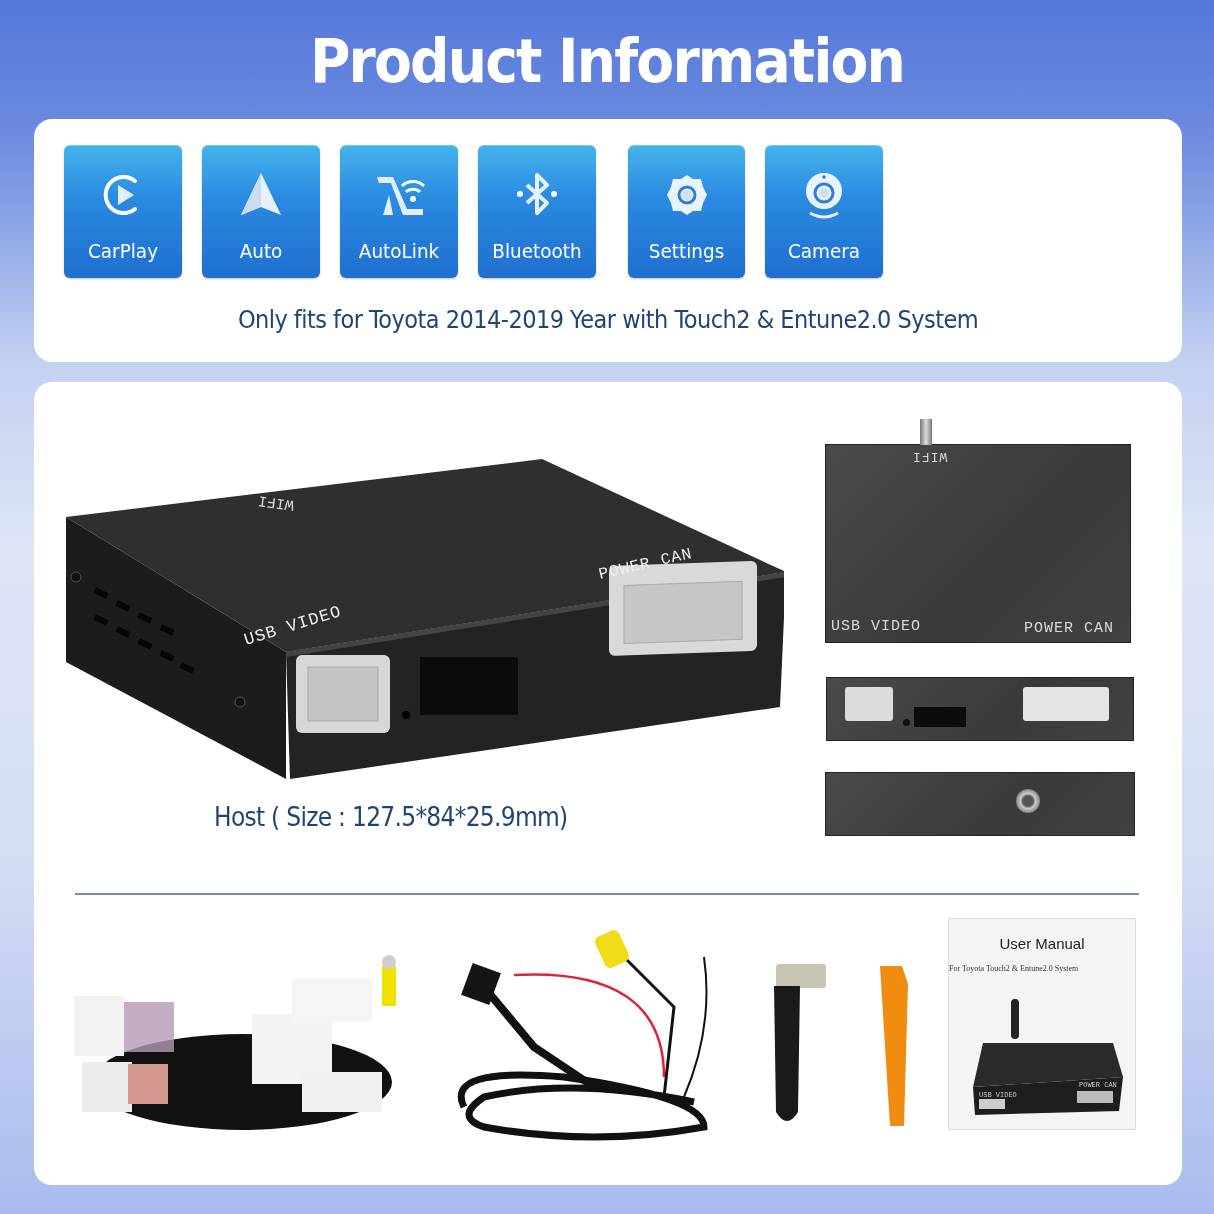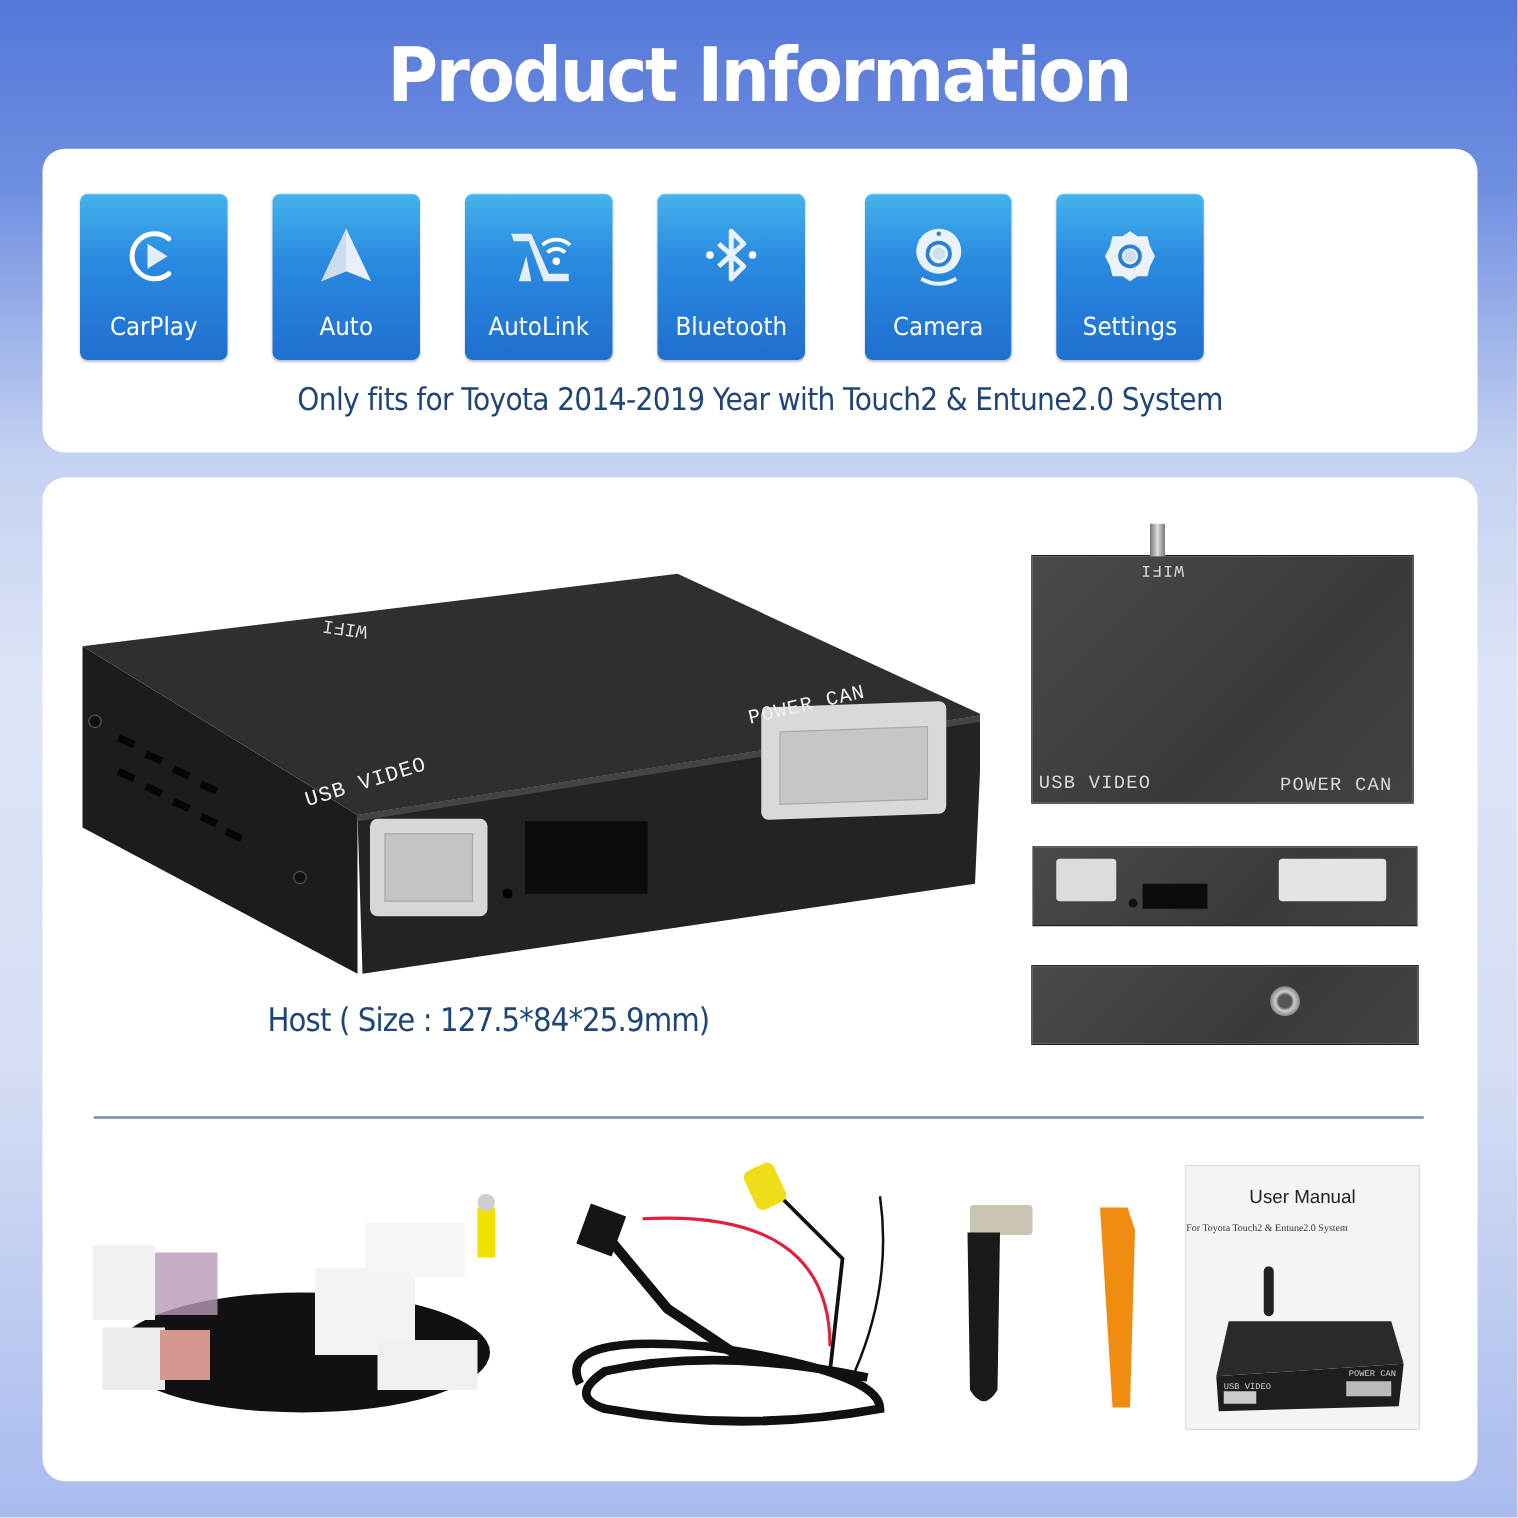--- a/index.html
+++ b/index.html
@@ -15,21 +15,21 @@
     font-family: "DejaVu Sans", sans-serif;
     font-size: 60px; font-weight: bold; letter-spacing: -2px;
     transform: scaleX(0.92);
   }
   .card {
     position: absolute; background: #ffffff; border-radius: 18px;
   }
   #card-features { left: 34px; top: 119px; width: 1148px; height: 243px; }
   #card-product { left: 34px; top: 382px; width: 1148px; height: 803px; }
 
-  .tiles { position: absolute; left: 30px; top: 36px; display: flex; gap: 36px; align-items: flex-end; }
+  .tiles { position: absolute; left: 30px; top: 26px; display: flex; gap: 20px; align-items: flex-end; }
   .tile {
     width: 118px; height: 133px; border-radius: 6px;
     background: linear-gradient(180deg, #44b3ec 0%, #2a8ae0 40%, #1f6fcf 100%);
     box-shadow: 0 1px 2px rgba(0,0,0,0.25), inset 0 1px 0 rgba(255,255,255,0.25);
     position: relative; cursor: pointer;
   }
   .tile:nth-child(5) { width: 117px; margin-left: 12px; }
   .tile .ic { position: absolute; left: 0; top: 24px; width: 100%; height: 52px; display:flex; justify-content:center; align-items:center; }
   .tile .lbl {
     position: absolute; left: 0; top: 94px; width: 100%; text-align: center;
@@ -51,21 +51,21 @@
   }
   .view { position: absolute; background: linear-gradient(135deg, #4a4a4c, #3a3a3c 60%, #424244); }
   #view-top { left: 791px; top: 62px; width: 306px; height: 199px; border: 1px solid #222; }
   #view-front { left: 792px; top: 295px; width: 308px; height: 64px; border: 1px solid #222; }
   #view-back { left: 791px; top: 390px; width: 310px; height: 64px; border: 1px solid #222; }
   .vtext { position: absolute; color: #d9d9d9; font-family: "Liberation Mono", monospace; font-size: 15px; letter-spacing: 1px; }
   .divider { position: absolute; left: 41px; top: 511px; width: 1064px; height: 2px; background: #7a8ea6; }
 
   .acc { position: absolute; }
   .manual {
-    position: absolute; left: 914px; top: 550px; width: 188px; height: 212px;
+    position: absolute; left: 914px; top: 536px; width: 188px; height: 212px;
     background: #f4f4f4; border: 1px solid #ddd;
   }
   .manual .mt { position:absolute; top: 16px; width:100%; text-align:center; font-size: 15px; color:#222; font-family:"Liberation Sans", sans-serif; }
   .manual .ms { position:absolute; top: 45px; width:100%; text-align:left; font-size: 8px; color:#333; font-family:Liberation Serif, serif; }
 </style>
 </head>
 <body>
 
 <div class="title">Product Information</div>
 
@@ -107,38 +107,38 @@
             <path d="M16 16 L36 34 L26 44 L26 6 L36 16 L16 34" fill="none" stroke="#e8f0fa" stroke-width="4" stroke-linejoin="round"></path>
             <circle cx="9" cy="25" r="3" fill="#fff"></circle>
             <circle cx="43" cy="25" r="3" fill="#fff"></circle>
           </svg>
       </div>
       <div class="lbl">Bluetooth</div>
     </div>
     <div class="tile">
       <div class="ic">
         <svg width="52" height="52" viewBox="0 0 52 52">
+            <path d="M26 6 L32 10 L40 10 L42 18 L46 26 L42 34 L40 42 L32 42 L26 46 L20 42 L12 42 L10 34 L6 26 L10 18 L12 10 L20 10 Z" fill="#eaf2fb"></path>
+            <circle cx="26" cy="26" r="8" fill="none" stroke="#2a7fd6" stroke-width="3"></circle>
+            <circle cx="26" cy="26" r="5" fill="#cfdff2"></circle>
+          </svg>
+      </div>
+      <div class="lbl">Settings</div>
+    </div>
+    <div class="tile">
+      <div class="ic">
+        <svg width="52" height="52" viewBox="0 0 52 52">
             <circle cx="26" cy="22" r="18" fill="#eaf2fb"></circle>
             <circle cx="26" cy="24" r="9" fill="none" stroke="#2a7fd6" stroke-width="3"></circle>
             <circle cx="26" cy="24" r="5" fill="#cfdff2"></circle>
             <circle cx="26" cy="8" r="1.8" fill="#2a7fd6"></circle>
             <path d="M12 44 Q26 52 40 44" fill="none" stroke="#eaf2fb" stroke-width="3"></path>
           </svg>
       </div>
       <div class="lbl">Camera</div>
-    </div>
-    <div class="tile">
-      <div class="ic">
-        <svg width="52" height="52" viewBox="0 0 52 52">
-            <path d="M26 6 L32 10 L40 10 L42 18 L46 26 L42 34 L40 42 L32 42 L26 46 L20 42 L12 42 L10 34 L6 26 L10 18 L12 10 L20 10 Z" fill="#eaf2fb"></path>
-            <circle cx="26" cy="26" r="8" fill="none" stroke="#2a7fd6" stroke-width="3"></circle>
-            <circle cx="26" cy="26" r="5" fill="#cfdff2"></circle>
-          </svg>
-      </div>
-      <div class="lbl">Settings</div>
     </div>
   </div>
   <div class="fits">Only fits for Toyota 2014-2019 Year with Touch2 &amp; Entune2.0 System</div>
 </div>
 
 <div class="card" id="card-product">
 
   <svg class="host" viewBox="0 0 720 330" width="720" height="330">
 
     <polygon points="2,60 478,2 722,115 222,195" fill="#2f2f31"></polygon>

